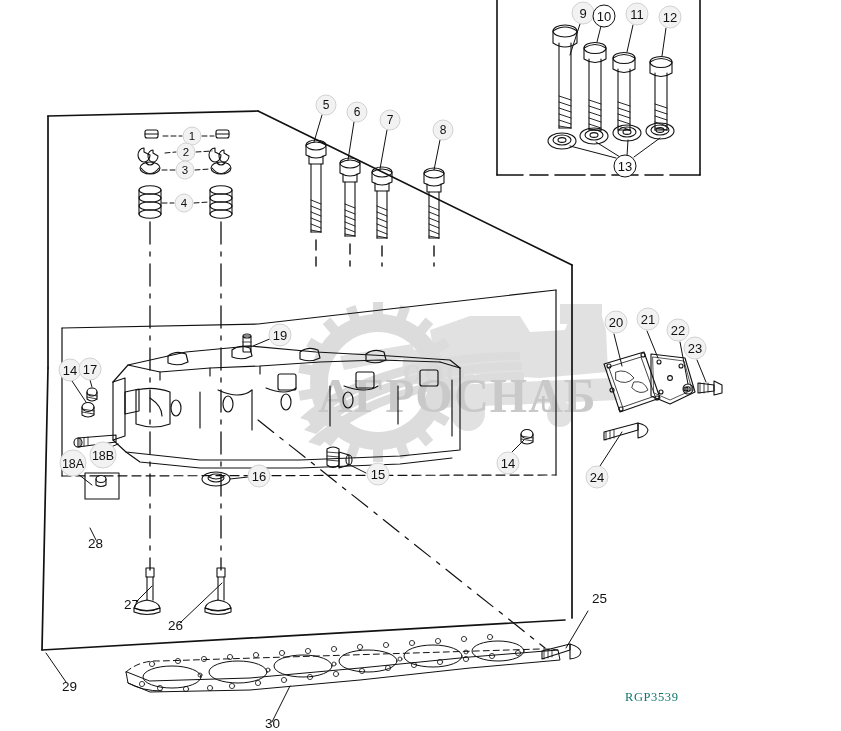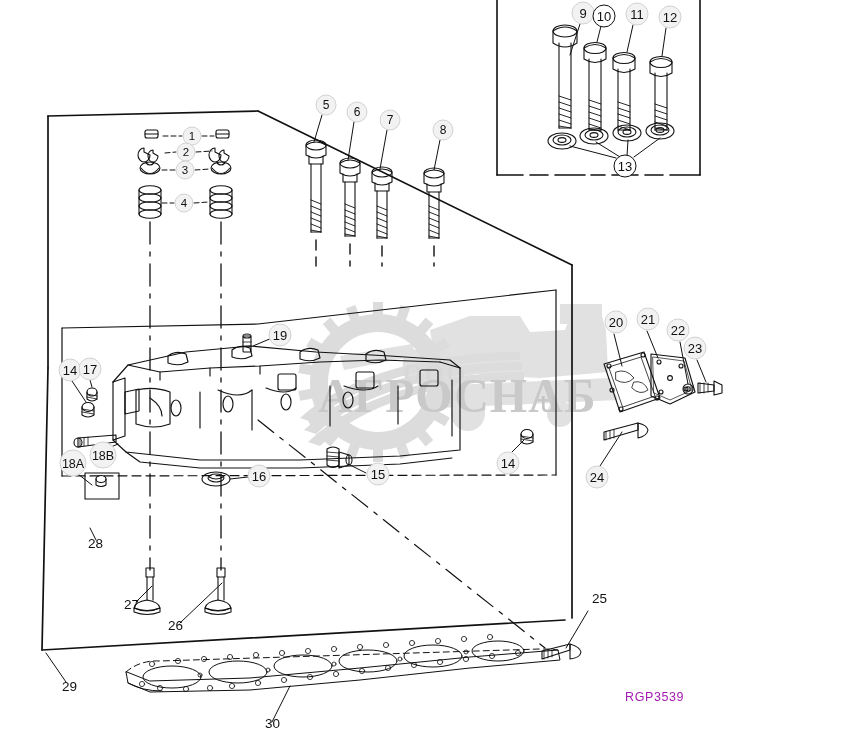--- a/index.html
+++ b/index.html
@@ -4,21 +4,21 @@
 <style>
   html,body{margin:0;padding:0;background:#ffffff;}
   body{width:841px;height:731px;position:relative;overflow:hidden;
        font-family:"Liberation Sans",sans-serif;color:#111;}
   #stage{position:absolute;left:0;top:0;width:841px;height:731px;}
   svg.layer{position:absolute;left:0;top:0;width:841px;height:731px;}
   #wm{z-index:1;}
   #art{z-index:2;}
   #labels{z-index:3;}
   .drawing-id{position:absolute;left:625px;top:690px;font-size:12.5px;
-      letter-spacing:.6px;color:#a21caf;font-family:Liberation Sans, sans-serif;z-index:4;}
+      letter-spacing:.6px;color:#0f766e;font-family:Liberation Serif, serif;z-index:4;}
 </style>
 </head>
 <body>
 
 <div id="stage">
 
   <svg class="layer" id="wm" viewBox="0 0 841 731">
     <g fill="#dcdcdc" stroke="none">
 
       <g transform="translate(378,382)">

